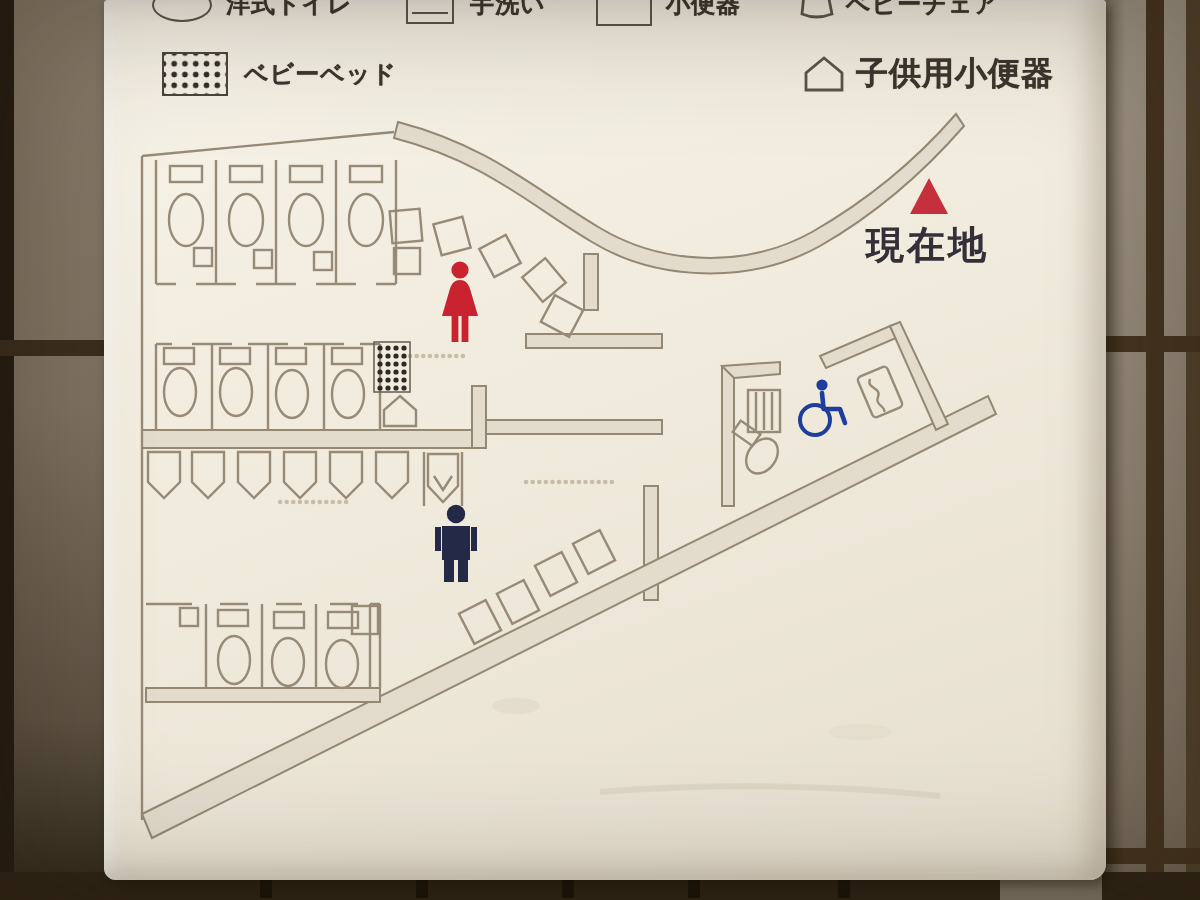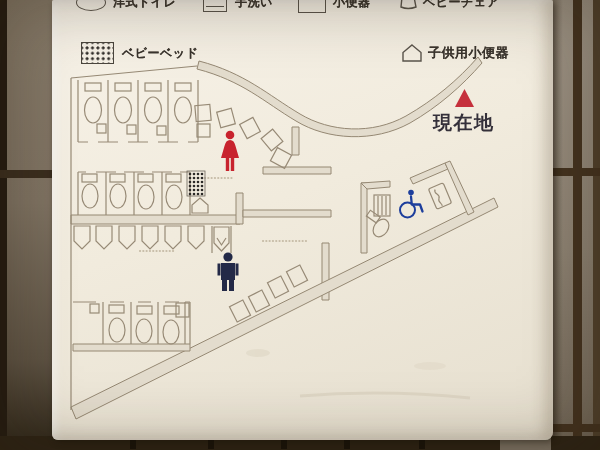--- a/index.html
+++ b/index.html
@@ -18,21 +18,21 @@
   
   .sign{left:52px;top:0;width:501px;height:440px;border-radius:2px 2px 8px 6px;
     background:linear-gradient(160deg,#f7f2e8 0%,#f1ebdd 45%,#e6dfcf 100%);
     box-shadow:inset -8px -2px 14px rgba(120,100,75,.28),
                inset 3px 2px 8px rgba(255,255,255,.75),
                2px 3px 6px rgba(25,18,8,.45);}
   .map-svg{left:0;top:0;width:600px;height:450px;}
   
   .legend-item{position:absolute;display:flex;align-items:center;}
   .legend-item.r1{top:-10px;height:24px;}
-  .legend-item.r2{top:38px;height:30px;}
+  .legend-item.r2{top:22px;height:30px;}
   .li-label{color:#3a352e;font-weight:700;font-size:12px;letter-spacing:.5px;
     white-space:nowrap;text-shadow:0 0 .4px rgba(60,50,40,.8);}
   .ic{box-sizing:border-box;flex:0 0 auto;}
   .ic-oval{width:30px;height:17px;border:1.5px solid #5a544b;border-radius:50%;margin-right:7px;}
   .ic-sq1{width:24px;height:20px;border:1.3px solid #5a544b;position:relative;margin-right:8px;}
   .ic-sq1::after{content:"";position:absolute;left:2px;right:2px;bottom:4px;height:1.4px;background:#5a544b;}
   .ic-sq2{width:28px;height:22px;border:1.3px solid #5a544b;margin-right:7px;}
   .ic-dots{width:33px;height:22px;border:1.2px solid #4a453d;margin-right:8px;
     background-image:radial-gradient(#312e2a 1.3px,transparent 1.6px);
     background-size:5.4px 5.4px;background-position:2.4px 2.2px;}
@@ -256,17 +256,17 @@
   </div>
 
   <div class="legend-item r2" style="left:81px">
     <span class="ic ic-dots"></span>
     <span class="li-label">ベビーベッド</span>
   </div>
   <div class="legend-item r2" style="left:401px">
     <svg class="ic ic-svg" width="22" height="20" viewBox="0 0 22 20">
       <path d="M11,2 L20,9.5 L20,18 L2,18 L2,9.5 Z" fill="none" stroke="#5a544b" stroke-width="1.4"></path>
     </svg>
-    <span class="li-label" style="font-size:13px">子供用小便器</span>
+    <span class="li-label" style="font-size:16px">子供用小便器</span>
   </div>
 
   <div class="abs vignette"></div>
 </div>
 
 </body></html>

